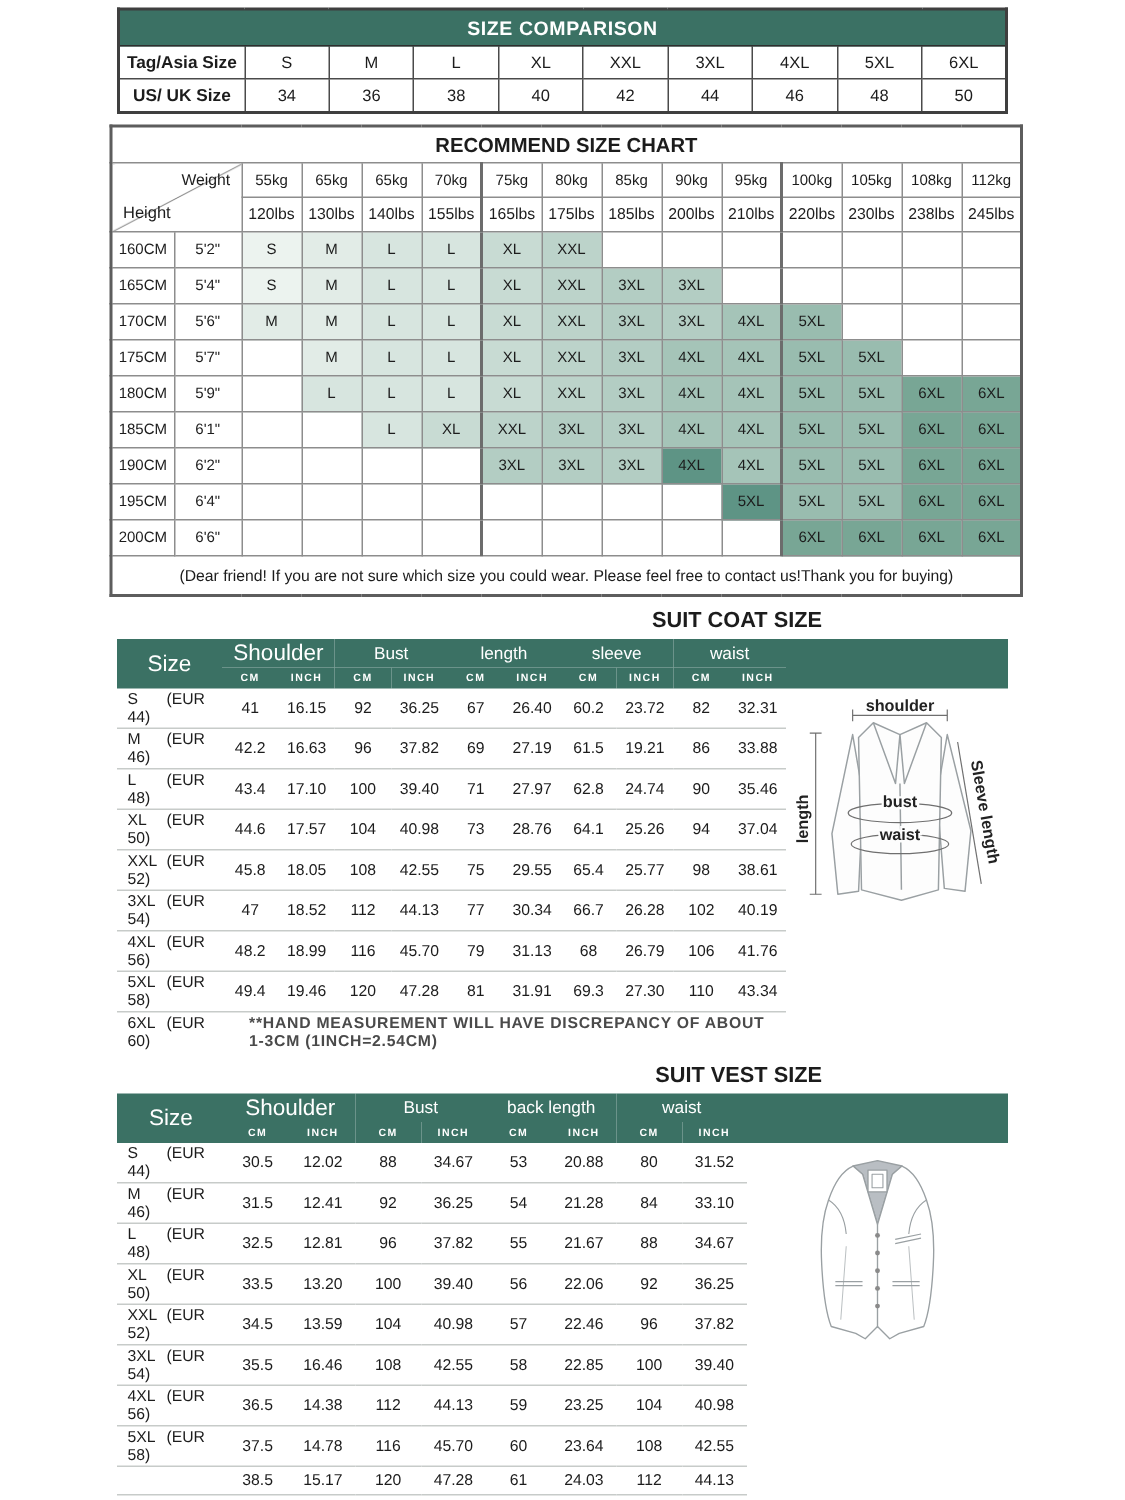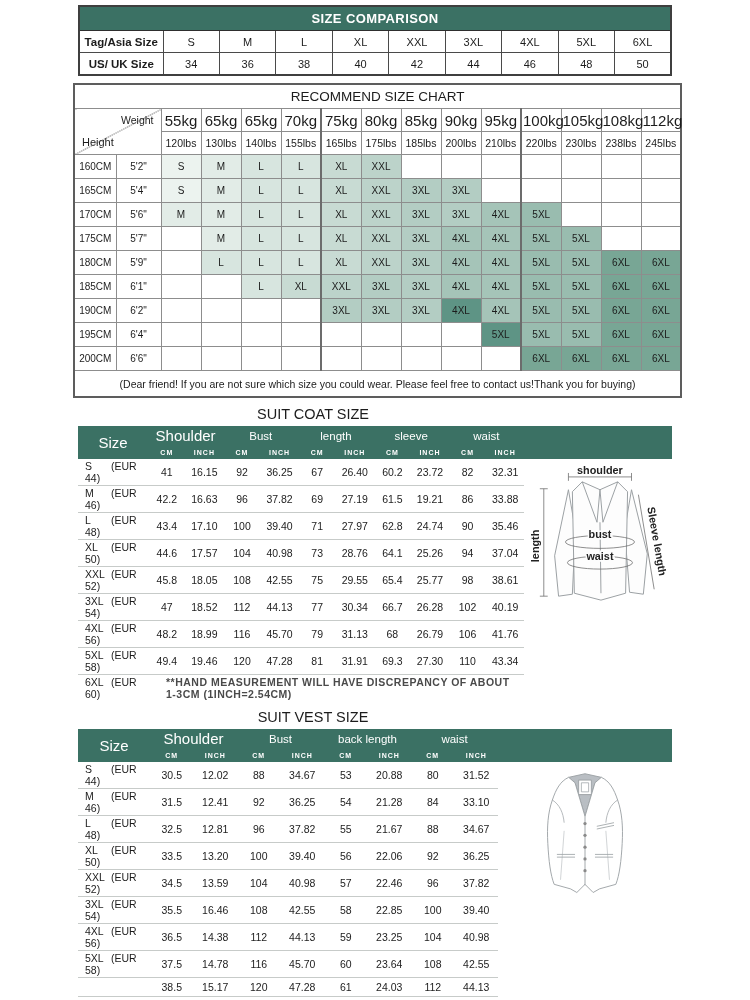--- a/index.html
+++ b/index.html
@@ -11,35 +11,35 @@
   
   .cmp{width:594px;margin:5px 0 0 78px;border:2px solid #3f3f3f;}
   .cmp th.cmp-title{background:var(--green);color:#fff;font-size:13px;font-weight:bold;
         height:21px;border:1px solid #2e2e2e;letter-spacing:.4px;}
   .cmp td{border:1px solid #4a4a4a;height:19px;text-align:center;font-size:11px;}
   .cmp td.rowlbl{font-weight:bold;font-size:11.5px;}
 
   
   .rec{width:607px;margin:7px 0 0 73px;border:2px solid #5d5d5d;}
   .rec td,.rec th{border:1px solid #8d8d8d;text-align:center;font-weight:normal;}
-  .rec .rec-title{height:21px;font-size:13.5px;font-weight:normal;background:#fff;}
+  .rec .rec-title{height:21px;font-size:13.5px;font-weight:bold;background:#fff;}
   .rec .corner{position:relative;background:
        linear-gradient(to bottom right,transparent calc(50% - .6px),#777 50%,transparent calc(50% + .6px));}
   .rec .corner .w-label{position:absolute;top:5px;right:7px;font-size:10.5px;}
   .rec .corner .h-label{position:absolute;bottom:6px;left:7px;font-size:11px;}
-  .rec .kg{height:20px;font-size:15px;text-align:center;}
+  .rec .kg{height:20px;font-size:10px;text-align:center;}
   .rec .lbs{height:20px;font-size:10.5px;}
   .rec .hcm,.rec .hft{font-size:10px;height:21px;}
   .rec .mx{font-size:10px;height:21px;}
   .rec .gl{border-left:2px solid #6c6c6c;}
   .rec .rec-note{height:23px;font-size:10.5px;}
 
   
   .sec{margin-left:78px;width:594px;}
-  .sec-title{width:470px;text-align:center;font-size:14.5px;font-weight:normal;
+  .sec-title{width:470px;text-align:right;font-size:14.5px;font-weight:bold;
              margin-top:8px;margin-bottom:4px;}
   .mtable{width:594px;}
   .mtable th{background:var(--green);color:#fff;border:none;font-weight:normal;}
   .mtable .size-h{font-size:15px;height:16px;}
   .mtable .grp{font-size:11.5px;}
   .mtable .grp.big{font-size:15px;}
   .mtable .unit{font-size:7px;height:12px;letter-spacing:1px;font-weight:bold;}
   .mtable td{height:17px;text-align:center;font-size:10.5px;border-bottom:1px solid #c7cbc9;}
   .vest-t td,.pants-t td{height:16px;}
   .mtable td.lbl{text-align:left;padding-left:7px;}

